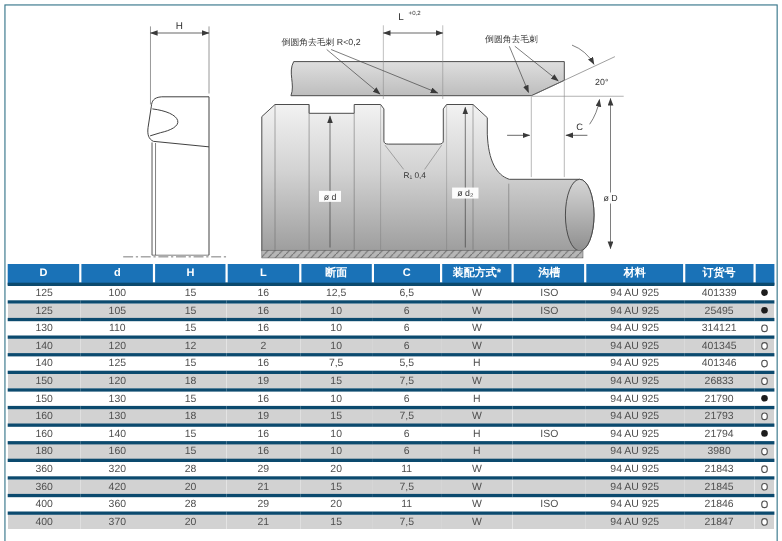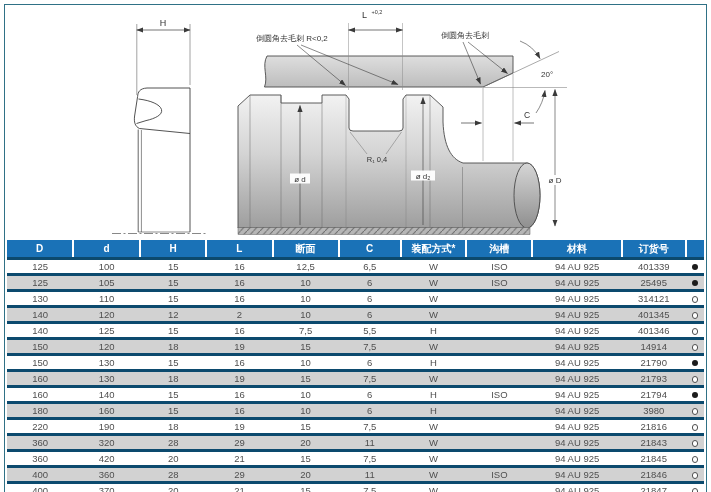--- a/index.html
+++ b/index.html
@@ -270,21 +270,21 @@
       <tr>
         <td>150</td>
         <td>120</td>
         <td>18</td>
         <td>19</td>
         <td>15</td>
         <td>7,5</td>
         <td>W</td>
         <td></td>
         <td>94 AU 925</td>
-        <td>14914</td>
+        <td>26833</td>
         <td><span class="dot open"></span></td>
       </tr>
       <tr>
         <td>150</td>
         <td>130</td>
         <td>15</td>
         <td>16</td>
         <td>10</td>
         <td>6</td>
         <td>H</td>
@@ -323,33 +323,20 @@
         <td>180</td>
         <td>160</td>
         <td>15</td>
         <td>16</td>
         <td>10</td>
         <td>6</td>
         <td>H</td>
         <td></td>
         <td>94 AU 925</td>
         <td>3980</td>
-        <td><span class="dot open"></span></td>
-      </tr>
-      <tr>
-        <td>220</td>
-        <td>190</td>
-        <td>18</td>
-        <td>19</td>
-        <td>15</td>
-        <td>7,5</td>
-        <td>W</td>
-        <td></td>
-        <td>94 AU 925</td>
-        <td>21816</td>
         <td><span class="dot open"></span></td>
       </tr>
       <tr>
         <td>360</td>
         <td>320</td>
         <td>28</td>
         <td>29</td>
         <td>20</td>
         <td>11</td>
         <td>W</td>

